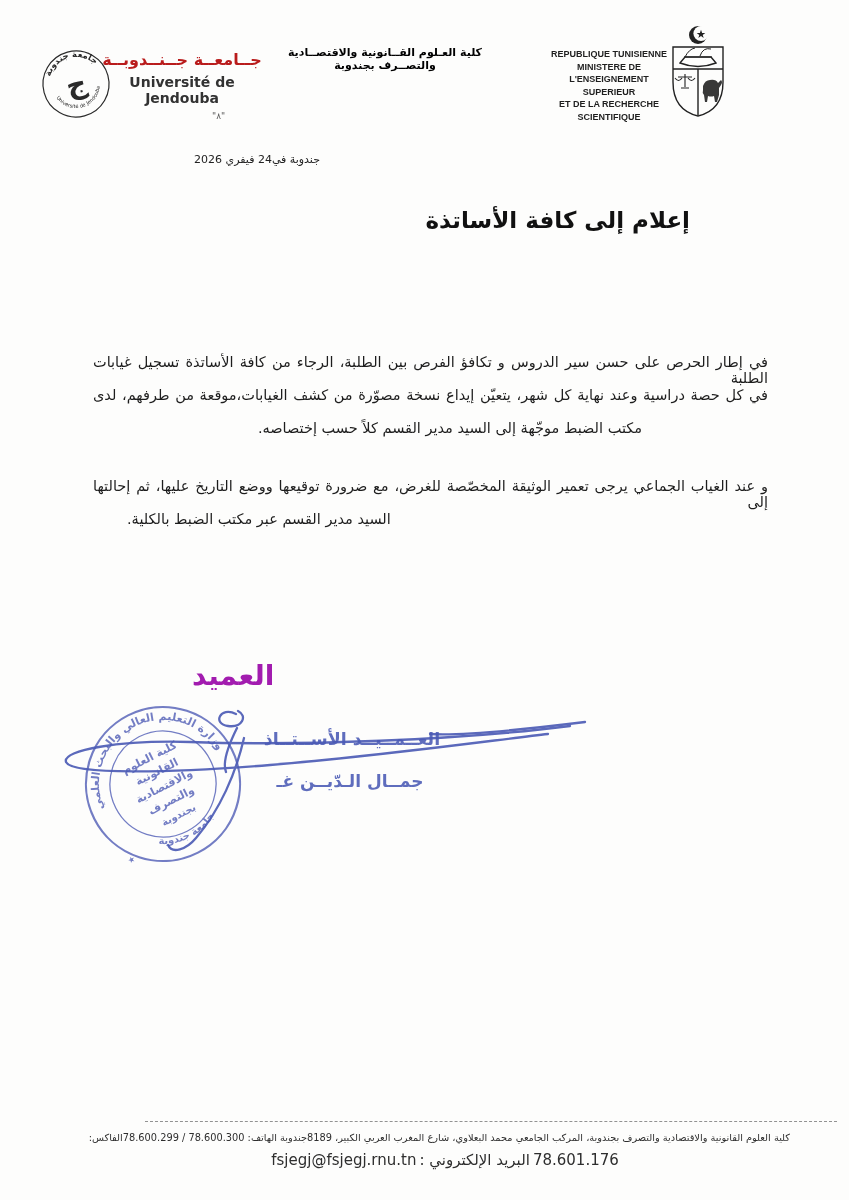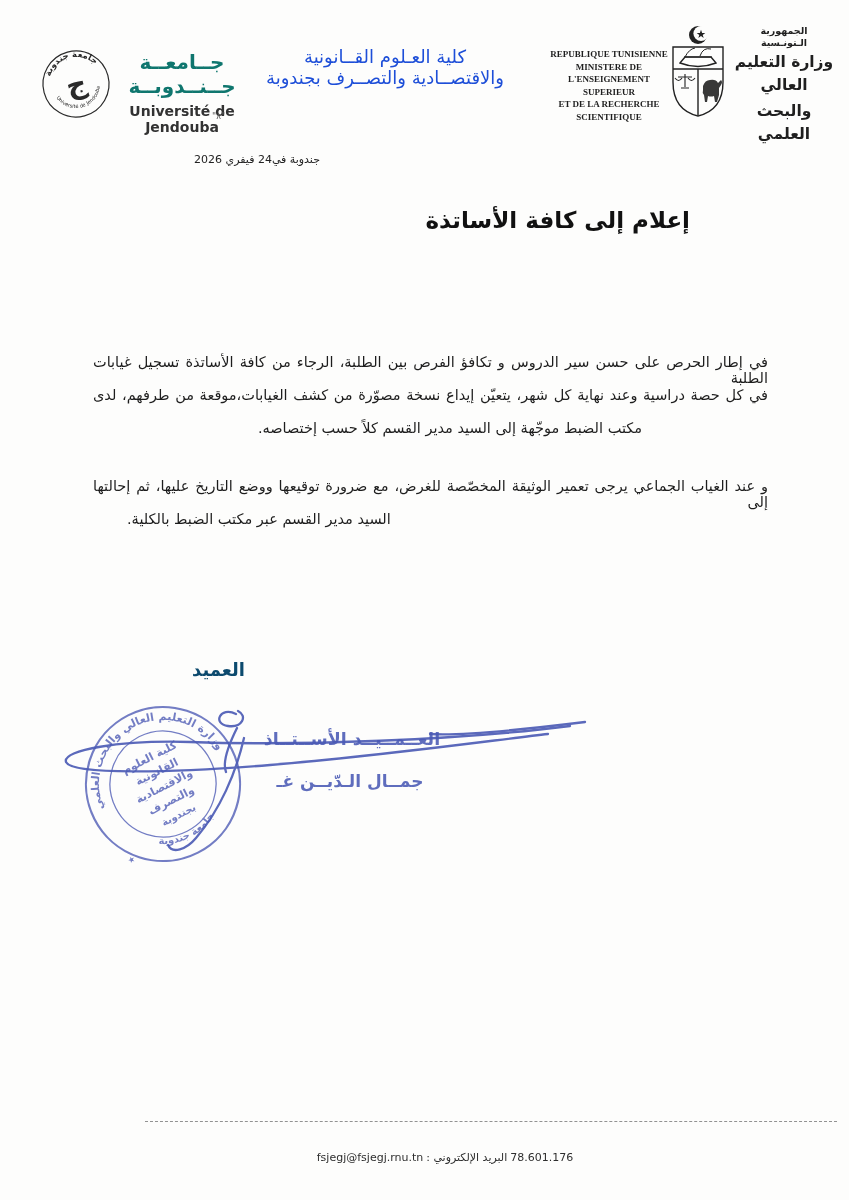--- a/index.html
+++ b/index.html
@@ -4,50 +4,50 @@
 <style>
   html,body{margin:0;padding:0;background:#e8e8e8;}
   #page{position:relative;width:849px;height:1200px;background:#fdfdfc;margin:0 auto;
         font-family:"DejaVu Sans",sans-serif;color:#1b1b1b;overflow:hidden;
         box-shadow:0 0 6px rgba(0,0,0,.25);}
   .abs{position:absolute;}
 
   
   .logo-svg{left:32px;top:40px;width:88px;height:88px;}
   .univ-block{left:100px;top:50px;width:164px;text-align:center;direction:rtl;}
-  .univ-ar{font-size:20px;font-weight:bold;color:#0f766e;letter-spacing:0;}
+  .univ-ar{font-size:16px;font-weight:bold;color:#b91c1c;letter-spacing:0;}
   .univ-fr{font-size:14px;font-weight:bold;color:#323232;margin-top:5px;direction:ltr;}
   .ref-mark{left:212px;top:111px;font-size:9px;color:#5a5a5a;}
   .fac-block{left:260px;top:46px;width:250px;text-align:center;direction:rtl;}
-  .fac-ar{font-size:18px;font-weight:normal;color:#1d4ed8;}
+  .fac-ar{font-size:11px;font-weight:bold;color:#000000;}
   .fac-fr{font-size:8.6px;color:#333;margin-top:11px;direction:ltr;}
   .min-fr{left:546px;top:48px;width:126px;text-align:center;
-          font-family:Liberation Serif, serif;font-weight:bold;
+          font-family:Liberation Sans, sans-serif;font-weight:bold;
           font-size:9px;line-height:12.5px;color:#1f1f1f;}
   .coat-svg{left:664px;top:24px;width:68px;height:96px;}
   .min-ar{left:728px;top:25px;width:112px;text-align:center;direction:rtl;color:#1f1f1f;}
   .rep-line{font-size:9.5px;font-weight:bold;line-height:11.5px;}
   .min-title{font-size:15.5px;font-weight:bold;line-height:23px;margin-top:3px;}
 
   
   .date-line{left:140px;top:153px;width:180px;direction:rtl;font-size:11px;color:#222;}
   .doc-title{left:385px;top:207px;width:305px;text-align:right;
              font-size:23px;font-weight:bold;color:#111;}
   .bline{direction:rtl;font-size:14.5px;color:#1d1d1d;height:30px;}
   .bjust{left:93px;width:675px;text-align:justify;text-align-last:justify;}
   .p1l1{top:354px;} .p1l2{top:387px;} .p1l3{top:420px;left:140px;width:620px;text-align:center;}
   .p2l1{top:478px;} .p2l2{top:511px;left:127px;width:620px;text-align:left;}
-  .signoff{left:192px;top:659px;font-size:18px;font-weight:bold;color:#0c4a6e;text-align:right;}
+  .signoff{left:192px;top:659px;font-size:28px;font-weight:bold;color:#a21caf;text-align:right;}
   .stamp-svg{left:40px;top:688px;width:566px;height:205px;}
 
   
   .footer-sep{left:145px;top:1121px;width:692px;height:0;border-top:1px dashed #929292;}
   .f-line{left:100px;width:690px;text-align:center;direction:rtl;color:#2e2e2e;white-space:nowrap;}
   .f1{top:1132px;font-size:9.8px;}
-  .f2{top:1151px;font-size:11px;}
+  .f2{top:1151px;font-size:15px;}
   .f2 .sep{padding:0 3px;}
 </style>
 </head>
 <body>
 
 <div id="page">
 
   <svg class="abs logo-svg" viewBox="0 0 88 88">
     <defs>
       <path id="lgTop" d="M44,44 m-27,0 a27,27 0 1,1 54,0"></path>
@@ -102,26 +102,20 @@
 
       <g stroke-width="1.1">
         <path d="M21,50 V63 M14,53 H28 M17,64 H25"></path>
         <path d="M11,54 q3.5,5 7,0 M24,54 q3.5,5 7,0"></path>
       </g>
 
       <path d="M39,62 q2,-6 7,-6 q6,-1 8,3 l3,-3 q2,2 0,5 l-2,3 v7 l-2,7 h-2 l-1,-6 q-3,1 -6,0 l-1,6 h-2 l-1,-7 q-2,-2 -1,-5 z" stroke="none" fill="#222" opacity="0.9"></path>
     </g>
   </svg>
 
-  <div class="abs min-ar">
-    <div class="rep-line">الجمهورية</div>
-    <div class="rep-line">الـتونـسية</div>
-    <div class="min-title">وزارة التعليم العالي</div>
-    <div class="min-title">والبحث العلمي</div>
-  </div>
 
   <div class="abs date-line">جندوبة في24 فيفري 2026</div>
   <div class="abs doc-title">إعلام إلى كافة الأساتذة</div>
 
   <div class="abs bline bjust p1l2">في كل حصة دراسية وعند نهاية كل شهر، يتعيّن إيداع نسخة مصوّرة من كشف الغيابات،موقعة من طرفهم، لدى</div>
   <div class="abs bline bjust p1l1">في إطار الحرص على حسن سير الدروس و تكافؤ الفرص بين الطلبة، الرجاء من كافة الأساتذة تسجيل غيابات الطلبة</div>
   <div class="abs bline p1l3">مكتب الضبط موجّهة إلى السيد مدير القسم كلاً حسب إختصاصه.</div>
 
   <div class="abs bline p2l2">السيد مدير القسم عبر مكتب الضبط بالكلية.</div>
   <div class="abs bline bjust p2l1">و عند الغياب الجماعي يرجى تعمير الوثيقة المخصّصة للغرض، مع ضرورة توقيعها ووضع التاريخ عليها، ثم إحالتها إلى</div>
@@ -159,17 +153,18 @@
 
     <g stroke="#4a5ab5" stroke-width="2.3" fill="none" stroke-linecap="round" opacity="0.9">
       <path d="M545,34 C480,42 420,48 390,46"></path>
       <path d="M530,38 C420,52 260,58 150,54 C80,52 22,62 26,74 C32,87 130,85 230,77 C340,68 455,52 508,46"></path>
       <path d="M196,26 C180,18 172,36 188,38 C202,40 208,28 198,23 M197,40 C188,58 182,74 186,84"></path>
       <path d="M204,50 C196,85 180,122 156,150 C146,162 132,166 128,157"></path>
     </g>
   </svg>
 
   <div class="abs footer-sep"></div>
+  <div class="abs f-line f1">كلية العلوم القانونية والاقتصادية والتصرف بجندوبة، المركب الجامعي محمد البعلاوي، شارع المغرب العربي الكبير، 8189جندوبة الهاتف: 78.600.300 / 78.600.299الفاكس:</div>
   <div class="abs f-line f2">
     <span>78.601.176</span><span class="sep">البريد الإلكتروني :</span><span dir="ltr">fsjegj@fsjegj.rnu.tn</span>
   </div>
 
 </div>
 
 </body></html>

